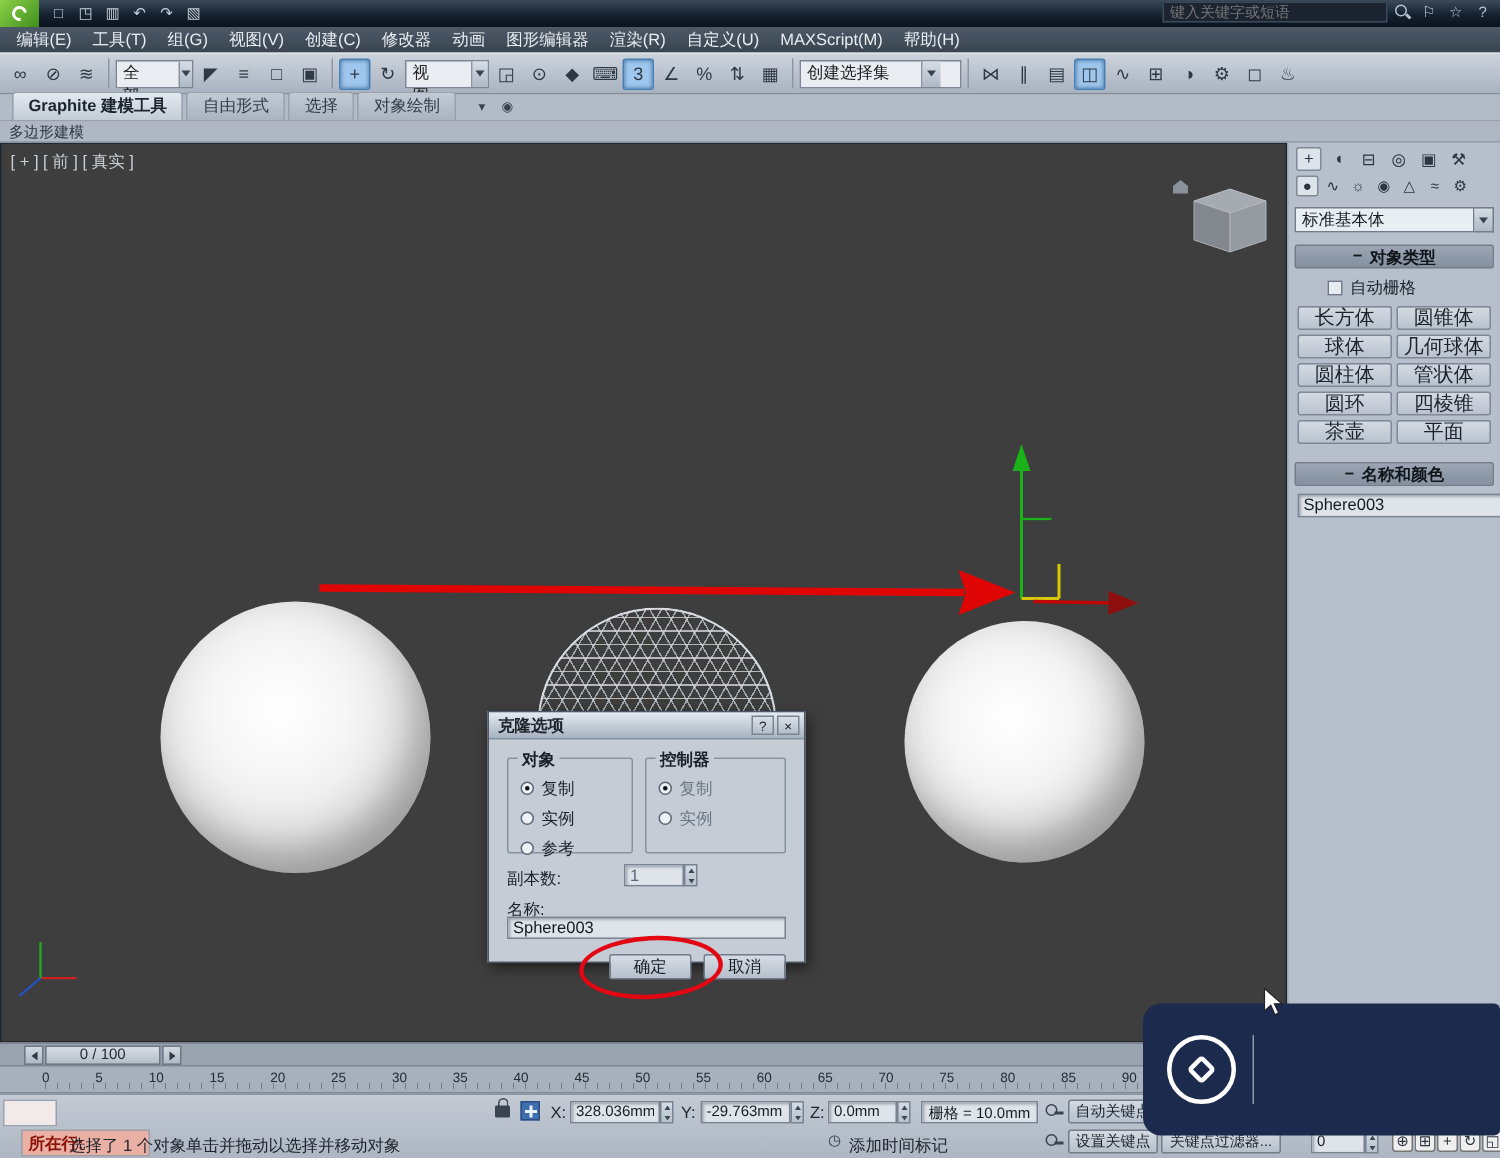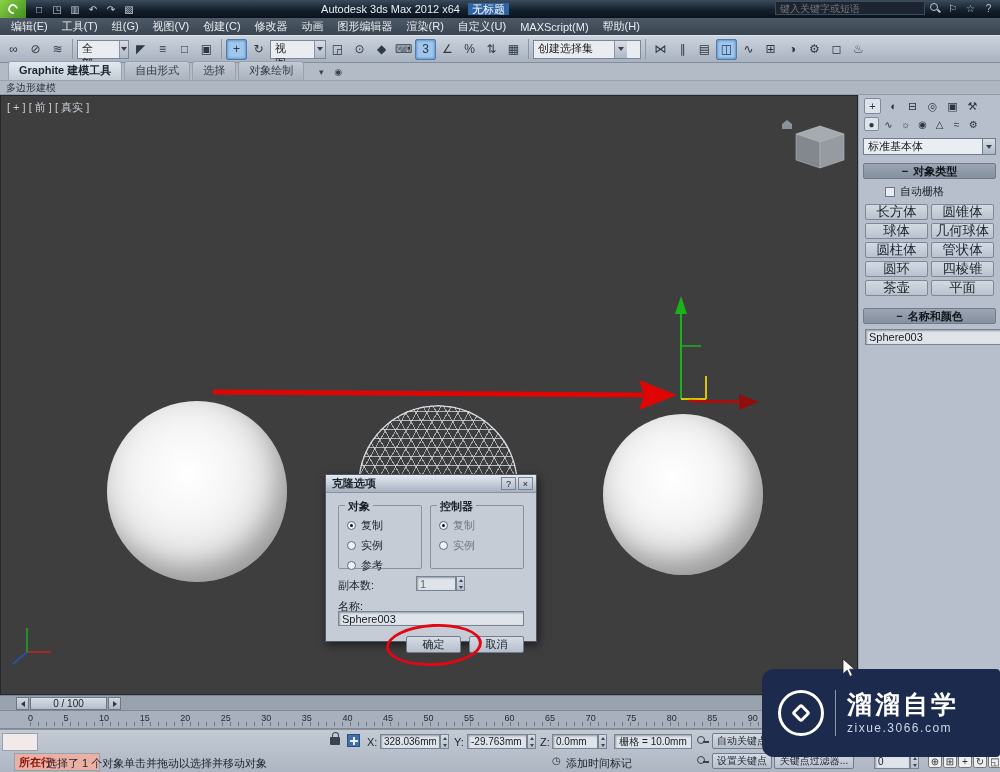--- a/index.html
+++ b/index.html
@@ -200,23 +200,20 @@
     </div>
     <div class="qat">
 
     <span class="qbtn">□</span>
         <span class="qbtn">◳</span>
         <span class="qbtn">▥</span>
         <span class="qbtn">↶</span>
         <span class="qbtn">↷</span>
         <span class="qbtn">▧</span>
       </div>
-    <div class="title-center">
-      <span>Autodesk 3ds Max 2012 x64</span><span class="doc-title">无标题</span>
-    </div>
     <div class="infocenter">
       <div class="search-box">
         <input placeholder="键入关键字或短语" style="">
       </div>
       <span class="mag-icon"></span>
       <div style="display:flex;gap:3px;">
 
       <span class="ic-btn">⚐</span>
           <span class="ic-btn">☆</span>
           <span class="ic-btn">?</span>
@@ -549,23 +546,19 @@
         <button class="nav-btn">↻</button>
         <button class="nav-btn">◱</button>
       </div>
   </div>
 
   <div class="watermark">
     <div class="wm-logo">
       <div class="wm-logo-core"></div>
     </div>
     <div class="wm-divider"></div>
-    <div>
-      <div class="wm-brand">溜溜自学</div>
-      <div class="wm-url">zixue.3066.com</div>
-    </div>
   </div>
 
   <svg class="cursor" width="14" height="20">
     <polygon points="1,1 1,16 5.2,12.2 8,18.5 10.4,17.2 7.6,11.2 12.6,11.2" fill="#ffffff" stroke="#222" stroke-width="0.8"></polygon>
   </svg>
 
 </div>
 
 </body></html>

